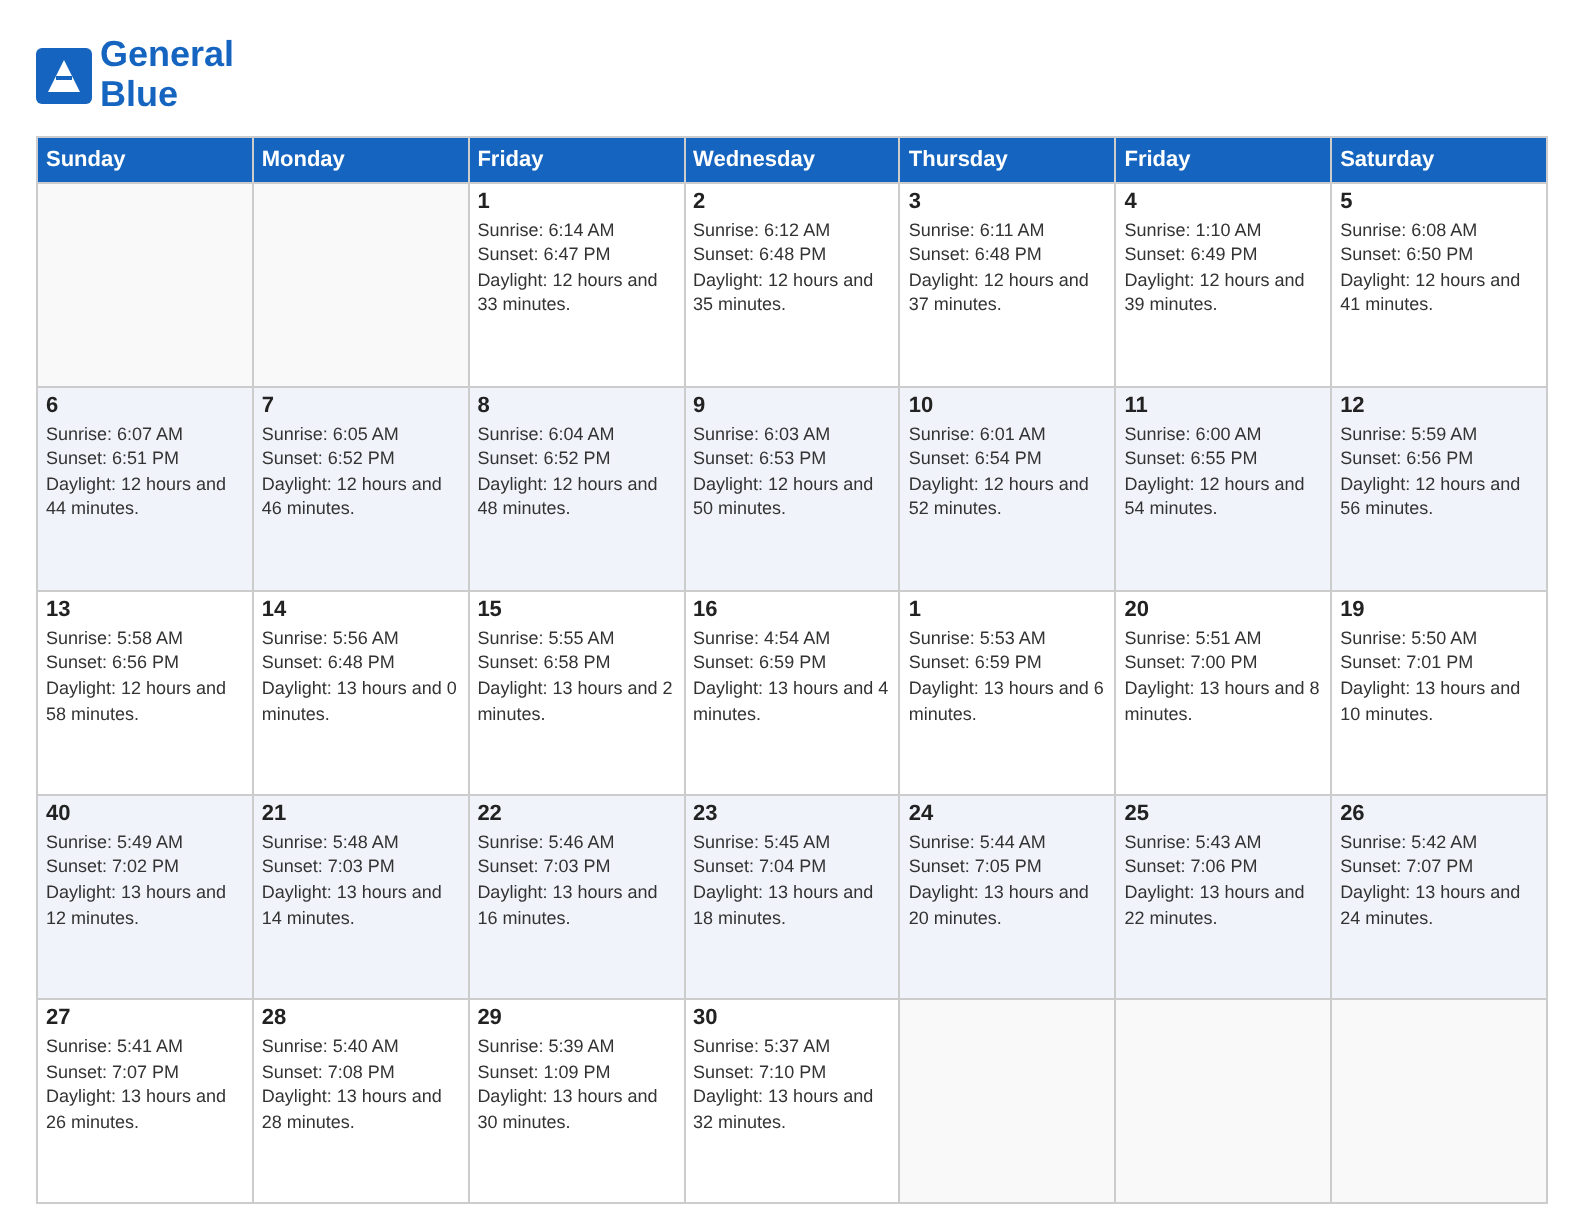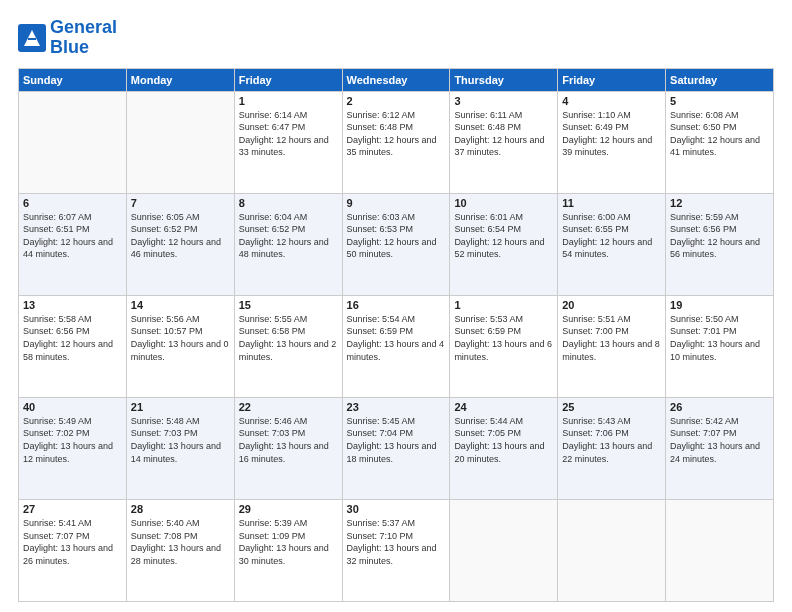--- a/index.html
+++ b/index.html
@@ -230,34 +230,34 @@
           <td>
             <span class="day-num">13</span>
             <div class="day-info">Sunrise: 5:58 AM
 Sunset: 6:56 PM
 Daylight: 12 hours
 and 58 minutes.</div>
           </td>
           <td>
             <span class="day-num">14</span>
             <div class="day-info">Sunrise: 5:56 AM
-Sunset: 10:57 PM
+Sunset: 6:48 PM
 Daylight: 13 hours
 and 0 minutes.</div>
           </td>
           <td>
             <span class="day-num">15</span>
             <div class="day-info">Sunrise: 5:55 AM
 Sunset: 6:58 PM
 Daylight: 13 hours
 and 2 minutes.</div>
           </td>
           <td>
             <span class="day-num">16</span>
-            <div class="day-info">Sunrise: 5:54 AM
+            <div class="day-info">Sunrise: 4:54 AM
 Sunset: 6:59 PM
 Daylight: 13 hours
 and 4 minutes.</div>
           </td>
           <td>
             <span class="day-num">1</span>
             <div class="day-info">Sunrise: 5:53 AM
 Sunset: 6:59 PM
 Daylight: 13 hours
 and 6 minutes.</div>

